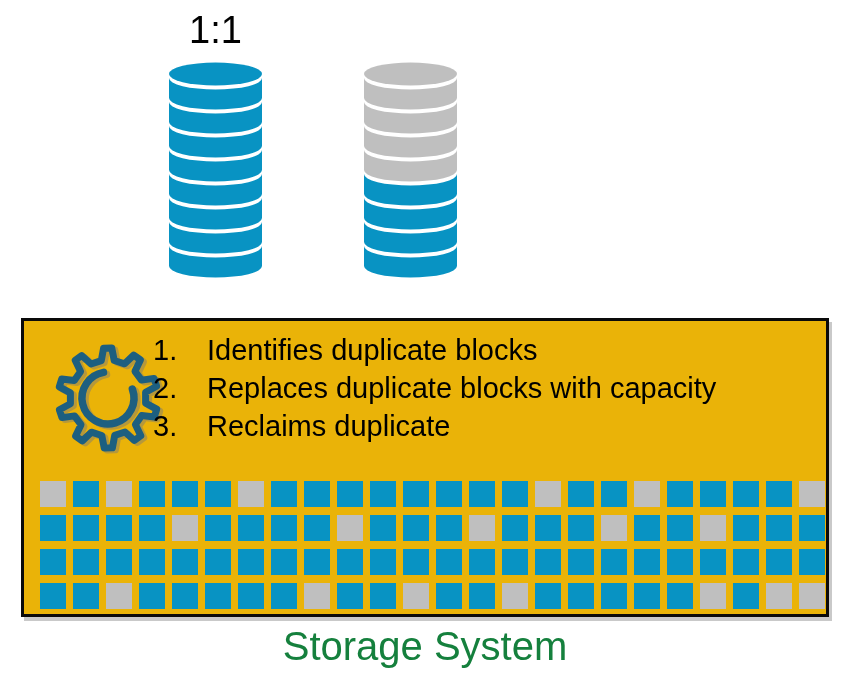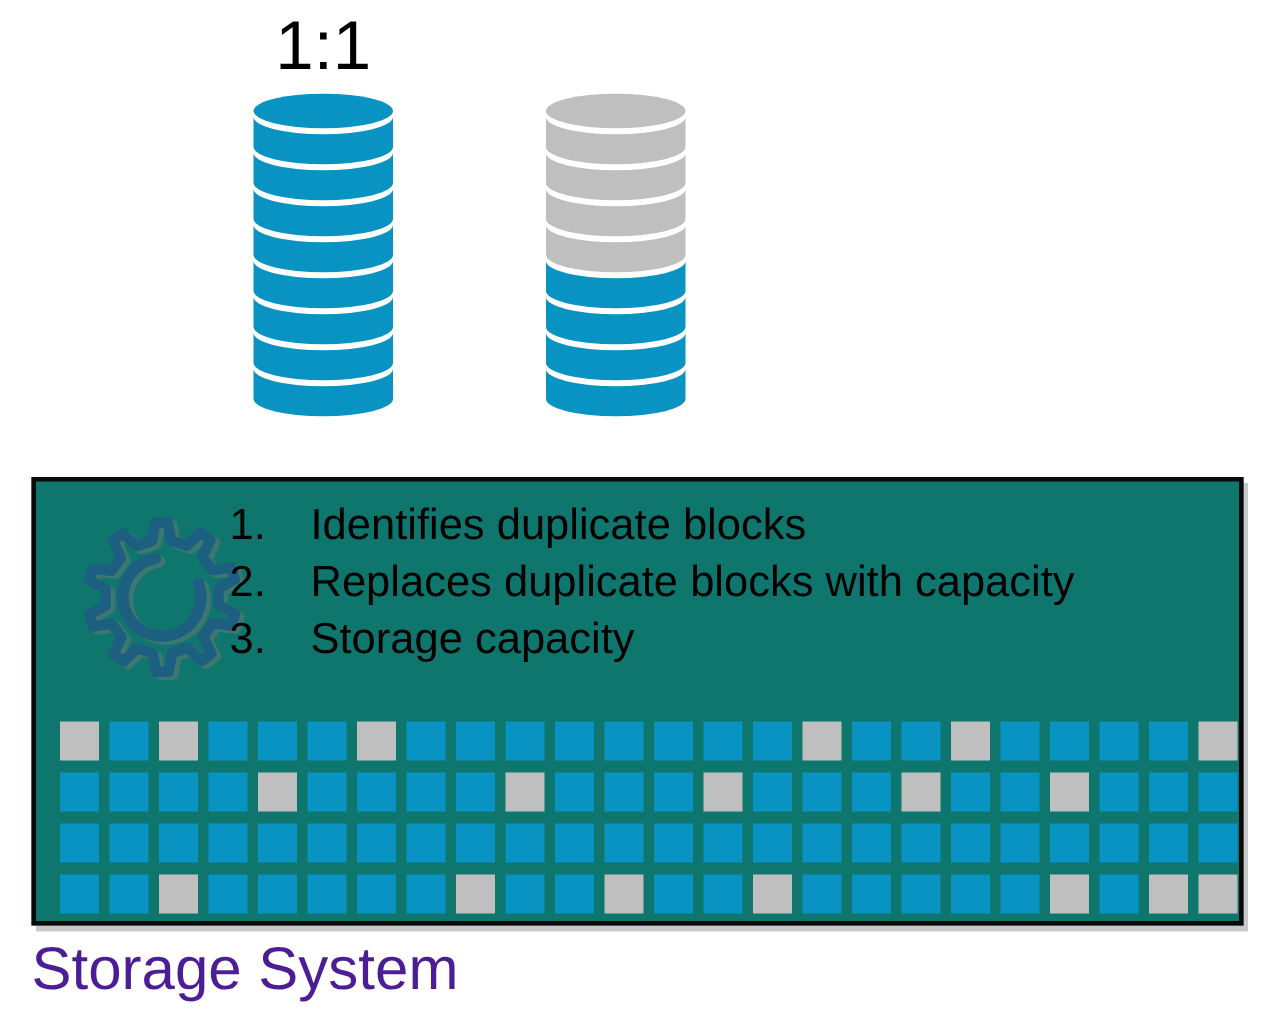--- a/index.html
+++ b/index.html
@@ -5,46 +5,46 @@
   html,body{margin:0;padding:0;background:#ffffff;}
   .stage{
     position:relative;width:850px;height:679px;background:#ffffff;
     font-family:"Liberation Sans","DejaVu Sans",sans-serif;color:#000;
     overflow:hidden;
   }
   
   .ratio-group{position:absolute;top:0;width:95px;height:292px;}
   .ratio-label{
     position:absolute;top:8px;left:50%;transform:translateX(-50%);
-    font-size:46px;line-height:44px;white-space:nowrap;color:#000;
+    font-size:38px;line-height:44px;white-space:nowrap;color:#000;
   }
   .disk-stack{position:absolute;top:62px;left:0;}
   
   .dedup-box{
     position:absolute;left:21px;top:318px;width:808px;height:299px;
-    border:3px solid #0a0a0a;box-sizing:border-box;background:#0f766e;
+    border:3px solid #0a0a0a;box-sizing:border-box;background:#eab308;
     box-shadow:3px 4px 0 #c9c9c9;
   }
   .gear-wrap{position:absolute;left:29px;top:20px;width:112px;height:112px;
     filter:drop-shadow(3px 2px 0 rgba(120,120,120,0.45));}
   .steps{position:absolute;left:129px;top:10px;margin:0;padding:0;list-style:none;}
   .steps li{font-size:29px;line-height:38px;white-space:nowrap;}
   .steps .num{display:inline-block;width:34px;margin-right:20px;}
   .block-grid{
     position:absolute;left:16px;top:160px;
     display:grid;grid-template-columns:repeat(24,26px);grid-auto-rows:26px;
     column-gap:7px;row-gap:8px;
   }
   .cell{width:26px;height:26px;}
   .cell.B{background:var(--blue);}
   .cell.G{background:var(--gray);}
   
   .footer-label{
-    position:absolute;left:21px;top:623px;width:808px;text-align:left;
-    font-size:40px;line-height:46px;color:#4c1d95;
+    position:absolute;left:21px;top:623px;width:808px;text-align:center;
+    font-size:40px;line-height:46px;color:#15803d;
   }
 </style>
 </head>
 <body>
 
 <div class="stage">
 
   <div class="ratio-group" style="left:168px">
     <div class="ratio-label">1:1</div>
     <svg class="disk-stack" width="95" height="218">
@@ -76,21 +76,21 @@
   <div class="dedup-box">
     <div class="gear-wrap">
       <svg id="gear-svg" width="112" height="112" viewBox="0 0 112 112">
           <path d="M 48.3 19.6 L 50.6 7.2 L 58.8 7.1 L 61.2 19.5 L 71.6 22.8 L 80.7 14.1 L 87.4 18.9 L 82.0 30.3 L 88.5 39.1 L 101.0 37.4 L 103.6 45.2 L 92.6 51.3 L 92.6 62.2 L 103.7 68.2 L 101.3 76.0 L 88.7 74.5 L 82.4 83.4 L 87.8 94.7 L 81.3 99.5 L 72.0 91.0 L 61.7 94.4 L 59.4 106.8 L 51.2 106.9 L 48.8 94.5 L 38.4 91.2 L 29.3 99.9 L 22.6 95.1 L 28.0 83.7 L 21.5 74.9 L 9.0 76.6 L 6.4 68.8 L 17.4 62.7 L 17.4 51.8 L 6.3 45.8 L 8.7 38.0 L 21.3 39.5 L 27.6 30.6 L 22.2 19.3 L 28.7 14.5 L 38.0 23.0 Z" fill="none" stroke="#1D5F80" stroke-width="7" stroke-linejoin="round"></path>
           <path d="M 79.4 48.1 A 26 26 0 1 1 50.5 31.4" fill="none" stroke="#1D5F80" stroke-width="7.5" stroke-linecap="round"></path>
         </svg>
     </div>
     <ol class="steps">
       <li><span class="num">1.</span><span class="txt">Identifies duplicate blocks</span></li>
       <li><span class="num">2.</span><span class="txt">Replaces duplicate blocks with capacity</span></li>
-      <li><span class="num">3.</span><span class="txt">Storage capacity</span></li>
+      <li><span class="num">3.</span><span class="txt">Reclaims duplicate</span></li>
     </ol>
     <div class="block-grid" id="block-grid">
         <div class="cell G"></div>
         <div class="cell B"></div>
         <div class="cell G"></div>
         <div class="cell B"></div>
         <div class="cell B"></div>
         <div class="cell B"></div>
         <div class="cell G"></div>
         <div class="cell B"></div>

